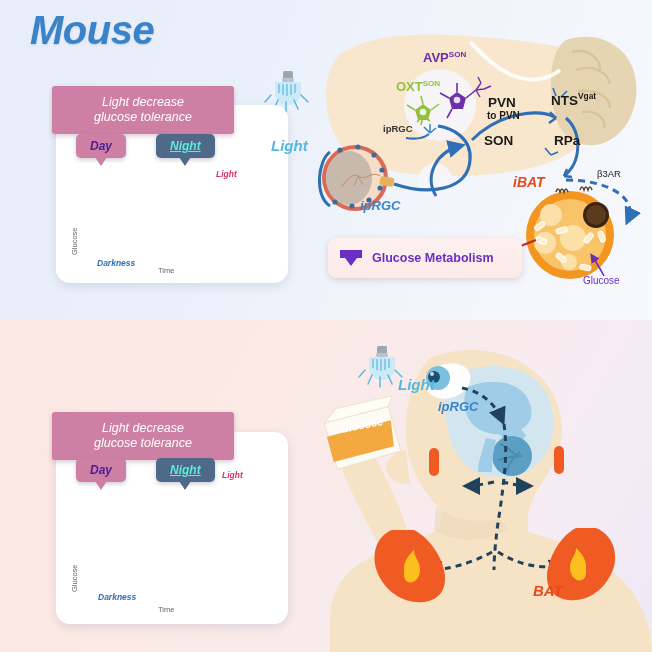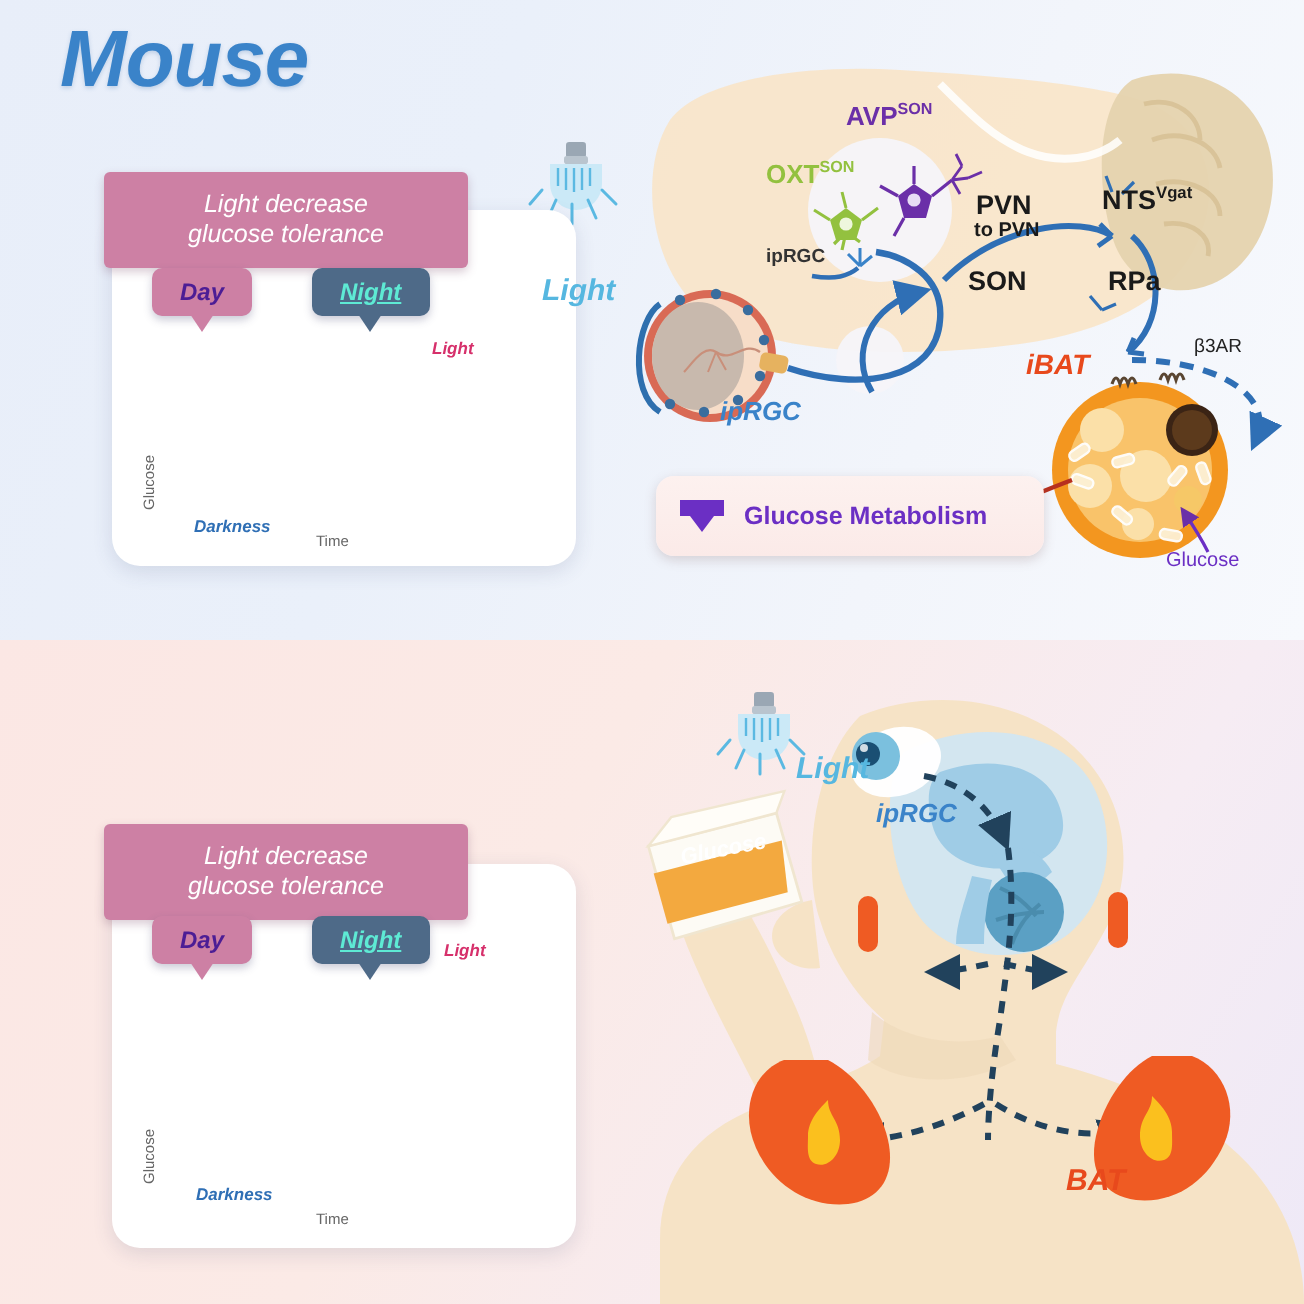--- a/index.html
+++ b/index.html
@@ -305,21 +305,21 @@
 
     <div class="axis-label axis-y" style="left:70px;top:255px;">Glucose</div>
     <div class="axis-label" style="left:158px;top:266px;">Time</div>
     <div class="inline-note note-dark" style="left:97px;top:258px;">Darkness</div>
     <div class="inline-note note-light" style="left:216px;top:169px;">Light</div>
 
     <div class="dlabel l-light" style="left:271px;top:137px;">Light</div>
     <div class="dlabel l-avp" style="left:423px;top:50px;">
       <span>AVP</span><span class="sup">SON</span>
     </div>
-    <div class="dlabel l-oxt" style="left:383px;top:79px;">
+    <div class="dlabel l-oxt" style="left:396px;top:79px;">
       <span>OXT</span><span class="sup">SON</span>
     </div>
     <div class="dlabel l-topvn" style="left:487px;top:68px;margin-top:42px;">to PVN</div>
     <div class="dlabel l-plain" style="left:488px;top:95px;">PVN</div>
     <div class="dlabel l-plain" style="left:484px;top:133px;">SON</div>
     <div class="dlabel l-plain" style="left:551px;top:91px;">
       <span>NTS</span><span class="sup">Vgat</span>
     </div>
     <div class="dlabel l-plain" style="left:554px;top:133px;">RPa</div>
     <div class="dlabel l-small" style="left:383px;top:123px;">ipRGC</div>

